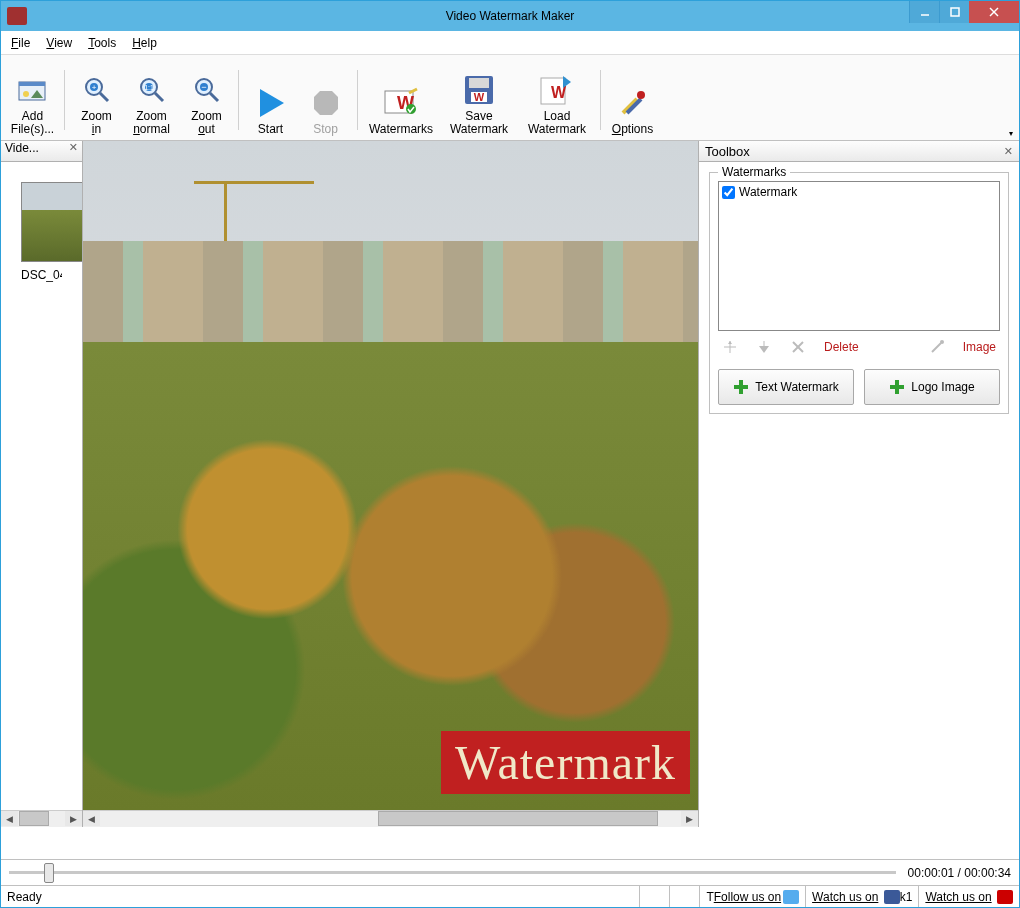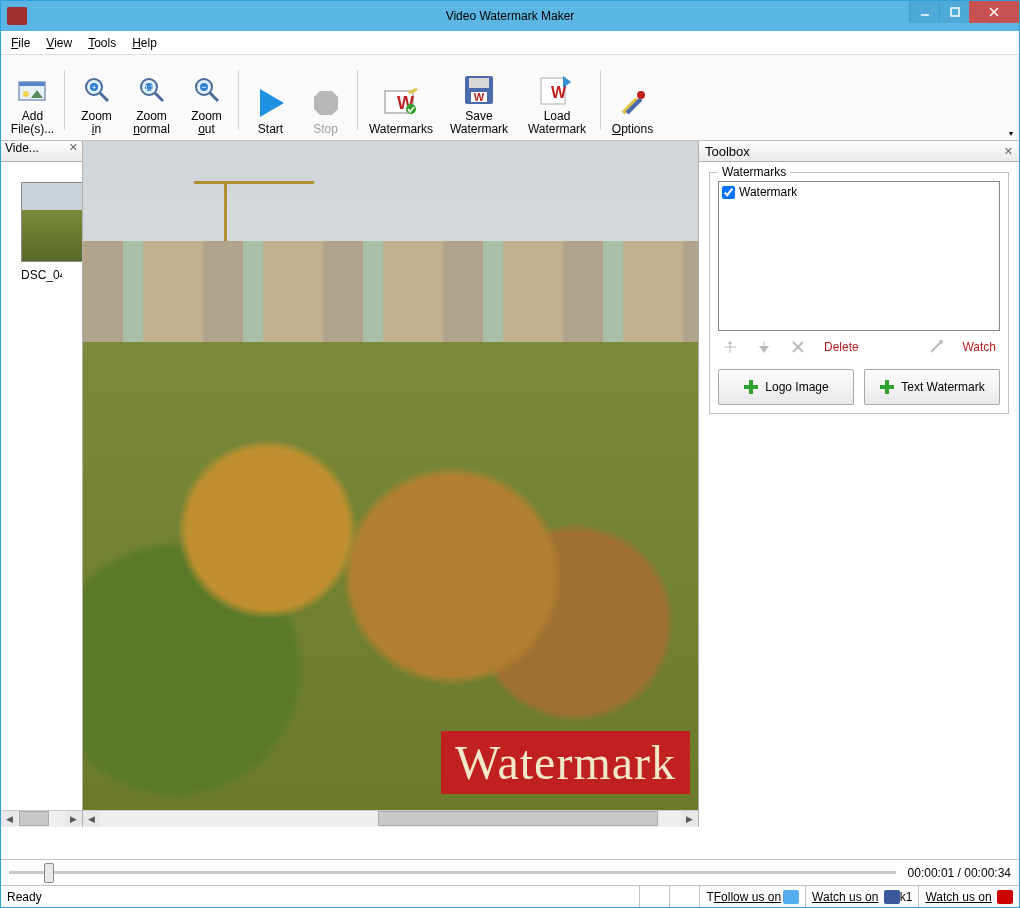--- a/index.html
+++ b/index.html
@@ -285,36 +285,36 @@
               </svg>
             <svg class="icn">
                 <line x1="3" y1="3" x2="13" y2="13" stroke="#bbb" stroke-width="2"></line>
                 <line x1="13" y1="3" x2="3" y2="13" stroke="#bbb" stroke-width="2"></line>
               </svg>
             <span class="txt">Delete</span>
             <svg class="icn" style="margin-left:auto">
                 <line x1="3" y1="13" x2="12" y2="4" stroke="#bbb" stroke-width="2"></line>
                 <circle cx="13" cy="3" r="2" fill="#bbb"></circle>
               </svg>
-            <span class="txt">Watch</span>
+            <span class="txt">Image</span>
           </div>
           <div class="wm-buttons">
             <div class="wm-btn">
               <svg class="plus-icon">
                   <rect x="6" y="1" width="4" height="14" fill="#30a030"></rect>
                   <rect x="1" y="6" width="14" height="4" fill="#30a030"></rect>
                 </svg>
-              <span>Logo Image</span>
+              <span>Text Watermark</span>
             </div>
             <div class="wm-btn">
               <svg class="plus-icon">
                   <rect x="6" y="1" width="4" height="14" fill="#30a030"></rect>
                   <rect x="1" y="6" width="14" height="4" fill="#30a030"></rect>
                 </svg>
-              <span>Text Watermark</span>
+              <span>Logo Image</span>
             </div>
           </div>
         </div>
       </div>
     </div>
   </div>
 
   <div class="timeline">
     <div class="slider-track">
       <div class="slider-thumb"></div>

